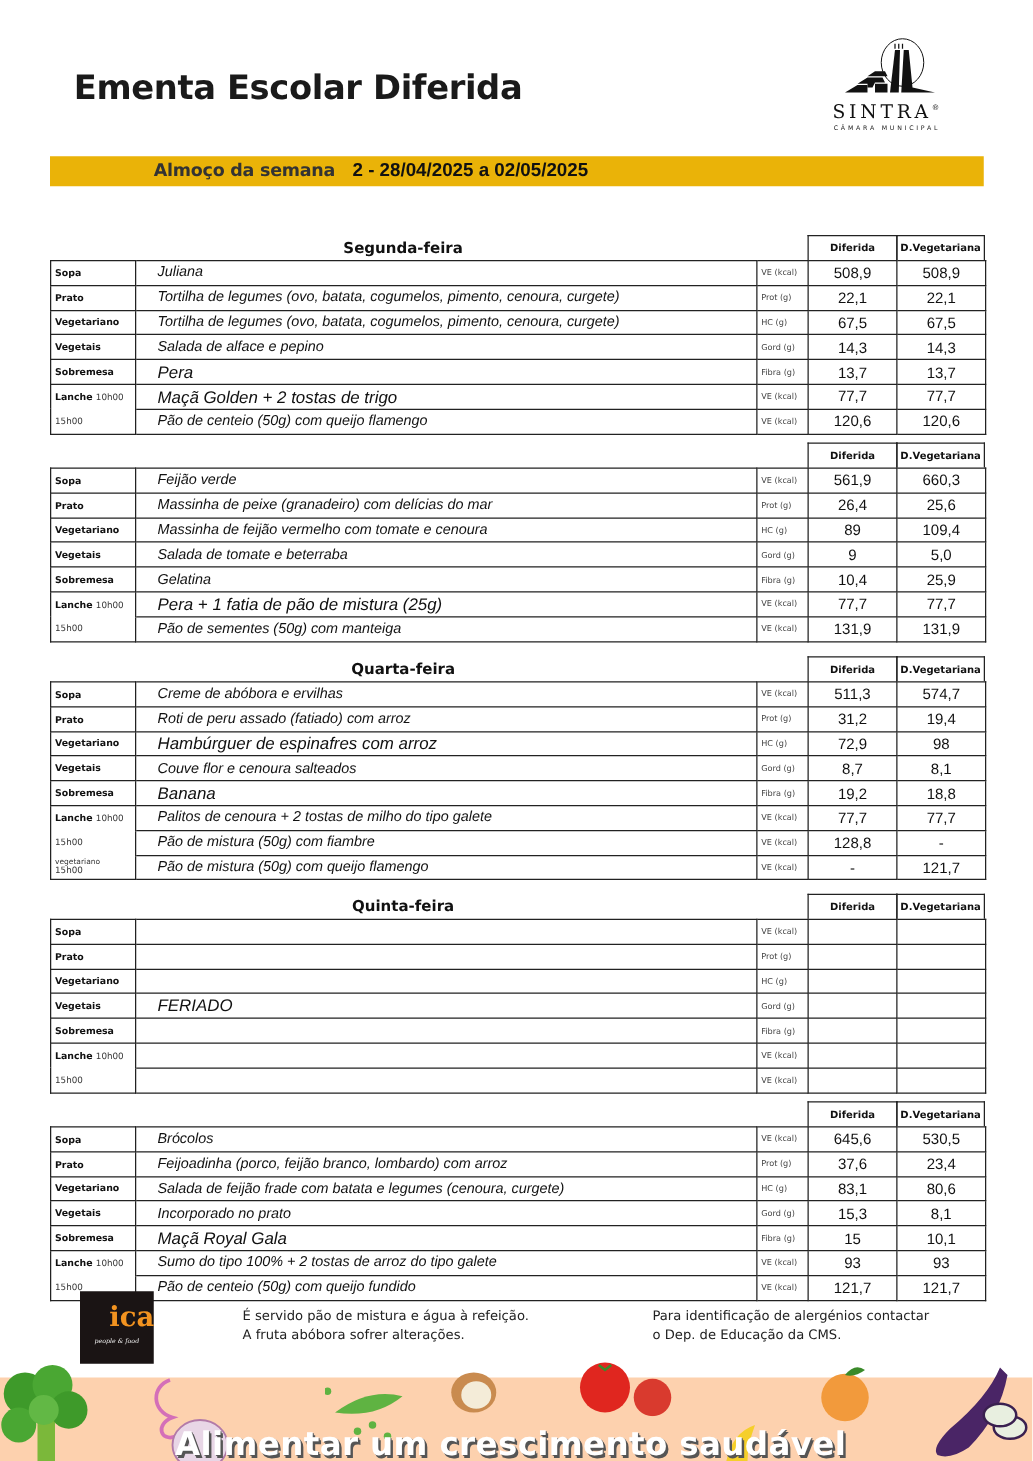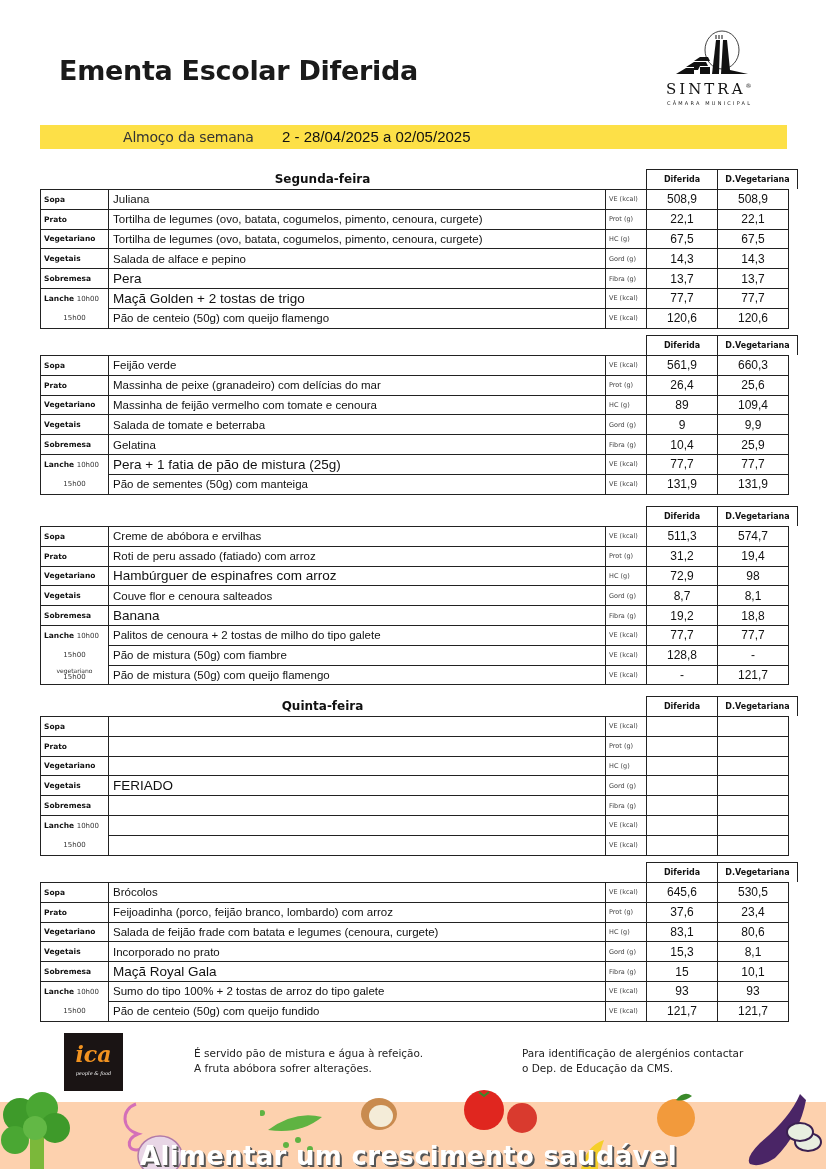--- a/index.html
+++ b/index.html
@@ -7,47 +7,47 @@
   body { position: relative; font-family: "Liberation Sans", sans-serif; color: #111; }
 
   .title { position: absolute; left: 59px; top: 55px; font-family: "DejaVu Sans", sans-serif; font-weight: bold; font-size: 27px; letter-spacing: -0.3px; color: #1a1a1a; }
 
   .logo { position: absolute; left: 660px; top: 30px; width: 110px; height: 82px; }
   .logo svg { position: absolute; left: 4px; top: 0; }
   .logo .brand { position: absolute; left: 6px; top: 50px; font-family: "DejaVu Serif", serif; font-size: 15px; letter-spacing: 3px; color: #111; }
   .logo .brand sup { font-size: 6px; letter-spacing: 0; }
   .logo .sub { position: absolute; left: 7px; top: 70px; font-family: "DejaVu Sans", sans-serif; font-size: 5px; letter-spacing: 2.2px; color: #222; }
 
-  .week-bar { position: absolute; left: 40px; top: 125px; width: 747px; height: 24px; background: #fde047; }
+  .week-bar { position: absolute; left: 40px; top: 125px; width: 747px; height: 24px; background: #eab308; font-weight: bold; }
   .week-bar .lbl { position: absolute; left: 83px; top: 4px; font-family: "DejaVu Sans", sans-serif; font-size: 14px; color: #333; letter-spacing: -0.2px; }
   .week-bar .dates { position: absolute; left: 242px; top: 3px; font-size: 15px; color: #111; }
 
   .day { position: absolute; left: 40px; width: 748px; }
-  .day-head { position: relative; height: 20px; }
+  .day-head { position: relative; height: 20px; margin-top: 19px; }
   .day-name { position: absolute; left: 0; width: 565px; text-align: center; top: 3px; font-family: "DejaVu Sans", sans-serif; font-weight: bold; font-size: 12px; color: #111; }
   .col-h { position: absolute; top: 0; height: 20px; border: 1px solid #222; border-bottom: none; font-family: "DejaVu Sans", sans-serif; font-weight: bold; font-size: 8px; text-align: center; line-height: 19px; }
   .col-h.dif { left: 606px; width: 72px; }
-  .col-h.veg { left: 677px; width: 81px; }
+  .col-h.veg { left: 677px; width: 71px; }
 
   table { border-collapse: collapse; width: 748px; table-layout: fixed; }
   td { border: 1px solid #222; height: 19.8px; padding: 0; vertical-align: middle; }
   td.lab { width: 68px; font-family: "DejaVu Sans", sans-serif; font-weight: bold; font-size: 7.5px; padding-left: 3px; color: #111; white-space: nowrap; }
   td.lab .time { font-weight: normal; font-size: 7px; color: #333; }
-  td.lab.r { text-align: center; padding-right: 3px; font-weight: normal; font-size: 7px; color: #333; }
+  td.lab.r { text-align: left; padding-right: 3px; font-weight: normal; font-size: 7px; color: #333; }
   td.lab.r .small { display: block; font-size: 6px; line-height: 6px; }
   td.lab.r .t2 { display: block; font-size: 7px; line-height: 7px; }
   td.lab.noTop { border-top: none; }
   td.lab.noBot { border-bottom: none; margin-left: 19px; }
-  td.desc { width: 497px; padding-left: 4px; font-size: 11.5px; white-space: nowrap; overflow: hidden; }
+  td.desc { width: 497px; padding-left: 17px; font-size: 11.5px; white-space: nowrap; overflow: hidden; font-style: italic; }
   td.desc.big { font-size: 13.5px; }
   td.unit { width: 41px; font-family: "DejaVu Sans", sans-serif; font-size: 6.5px; color: #444; padding-left: 3px; white-space: nowrap; }
   td.num { width: 71px; text-align: center; font-size: 12px; }
 
   .footer-logo { position: absolute; left: 64px; top: 1033px; width: 59px; height: 58px; background: #1a1414; }
-  .footer-logo .ica { position: absolute; left: 0; width: 59px; top: 8px; text-align: center; font-family: "DejaVu Serif", serif; font-style: italic; font-weight: bold; font-size: 22px; color: #f29320; }
+  .footer-logo .ica { position: absolute; left: 12px; width: 59px; top: 8px; text-align: center; font-family: "DejaVu Serif", serif; font-weight: bold; font-size: 22px; color: #f29320; }
   .footer-logo .pf { position: absolute; left: 0; width: 59px; top: 37px; text-align: center; font-family: "DejaVu Serif", serif; font-style: italic; font-size: 5px; color: #eee; }
   .note { position: absolute; font-family: "DejaVu Sans", sans-serif; font-size: 10.5px; line-height: 15px; color: #222; }
   .note.a { left: 194px; top: 1046px; }
   .note.b { left: 522px; top: 1046px; }
 
   .banner { position: absolute; left: 0; top: 1102px; width: 826px; height: 67px; background: #fdd1ae; overflow: hidden; }
   .banner-text { position: absolute; left: 140px; top: 1141px; font-family: "DejaVu Sans", sans-serif; font-weight: bold; font-size: 26px; color: #fff; letter-spacing: 0.3px;
     text-shadow: 2px 2px 0 #555, 1px 1px 0 #666; white-space: nowrap; }
   .veg { position: absolute; }
 </style>
@@ -163,21 +163,21 @@
           <td class="desc">Massinha de feijão vermelho com tomate e cenoura</td>
           <td class="unit">HC (g)</td>
           <td class="num">89</td>
           <td class="num">109,4</td>
         </tr>
     <tr>
           <td class="lab">Vegetais</td>
           <td class="desc">Salada de tomate e beterraba</td>
           <td class="unit">Gord (g)</td>
           <td class="num">9</td>
-          <td class="num">9,9</td>
+          <td class="num">5,0</td>
         </tr>
     <tr>
           <td class="lab">Sobremesa</td>
           <td class="desc">Gelatina</td>
           <td class="unit">Fibra (g)</td>
           <td class="num">10,4</td>
           <td class="num">25,9</td>
         </tr>
     <tr>
           <td class="lab noBot"><span>Lanche</span> <span class="time">10h00</span></td>
@@ -192,20 +192,21 @@
           <td class="unit">VE (kcal)</td>
           <td class="num">131,9</td>
           <td class="num">131,9</td>
         </tr>
   </tbody>
     </table>
 </div>
 
 <div class="day" style="top:506px;">
   <div class="day-head">
+    <div class="day-name">Quarta-feira</div>
     <div class="col-h dif">Diferida</div>
     <div class="col-h veg">D.Vegetariana</div>
   </div>
   <table>
     <tbody>
         <tr>
           <td class="lab">Sopa</td>
           <td class="desc">Creme de abóbora e ervilhas</td>
           <td class="unit">VE (kcal)</td>
           <td class="num">511,3</td>

